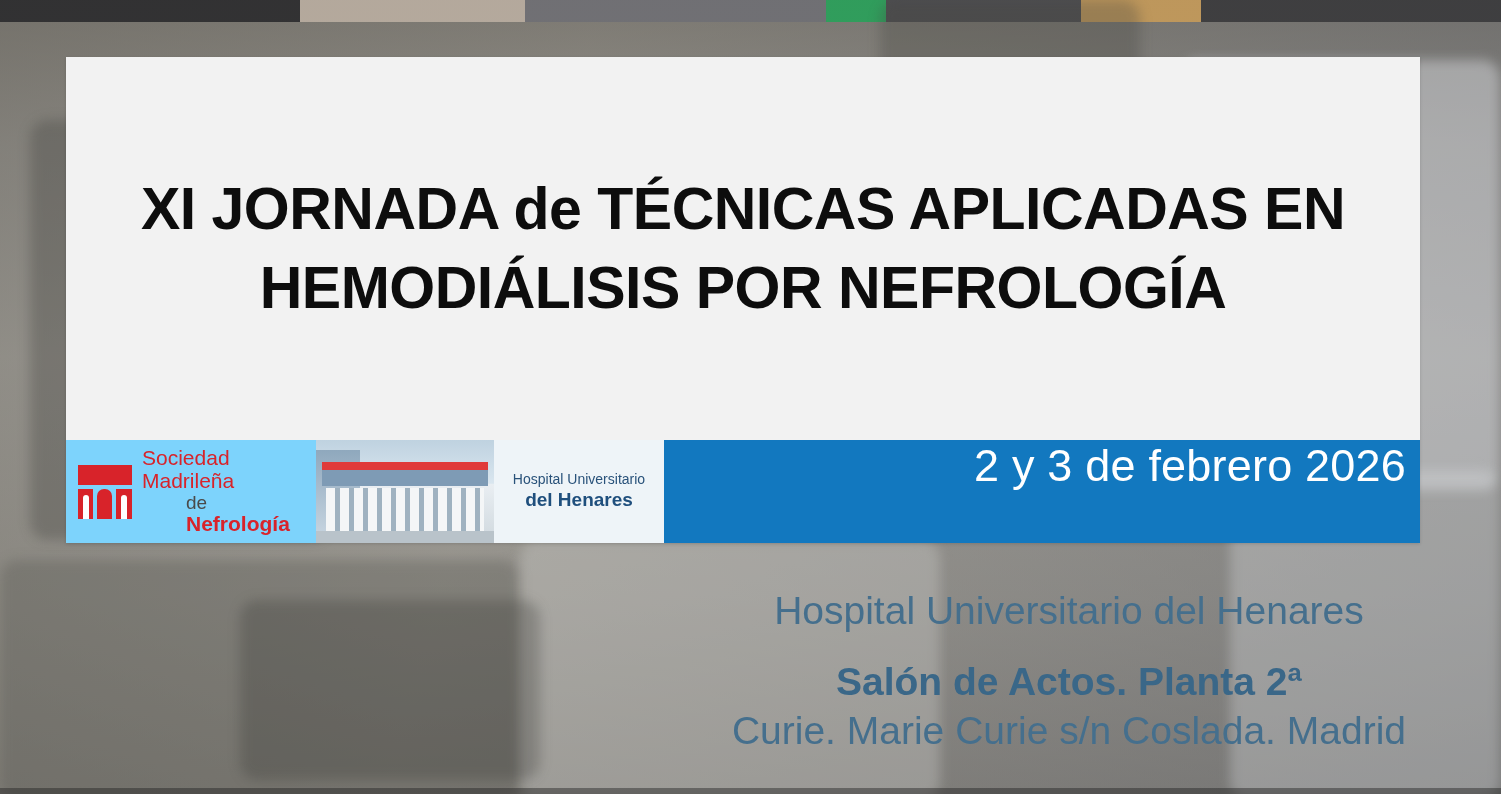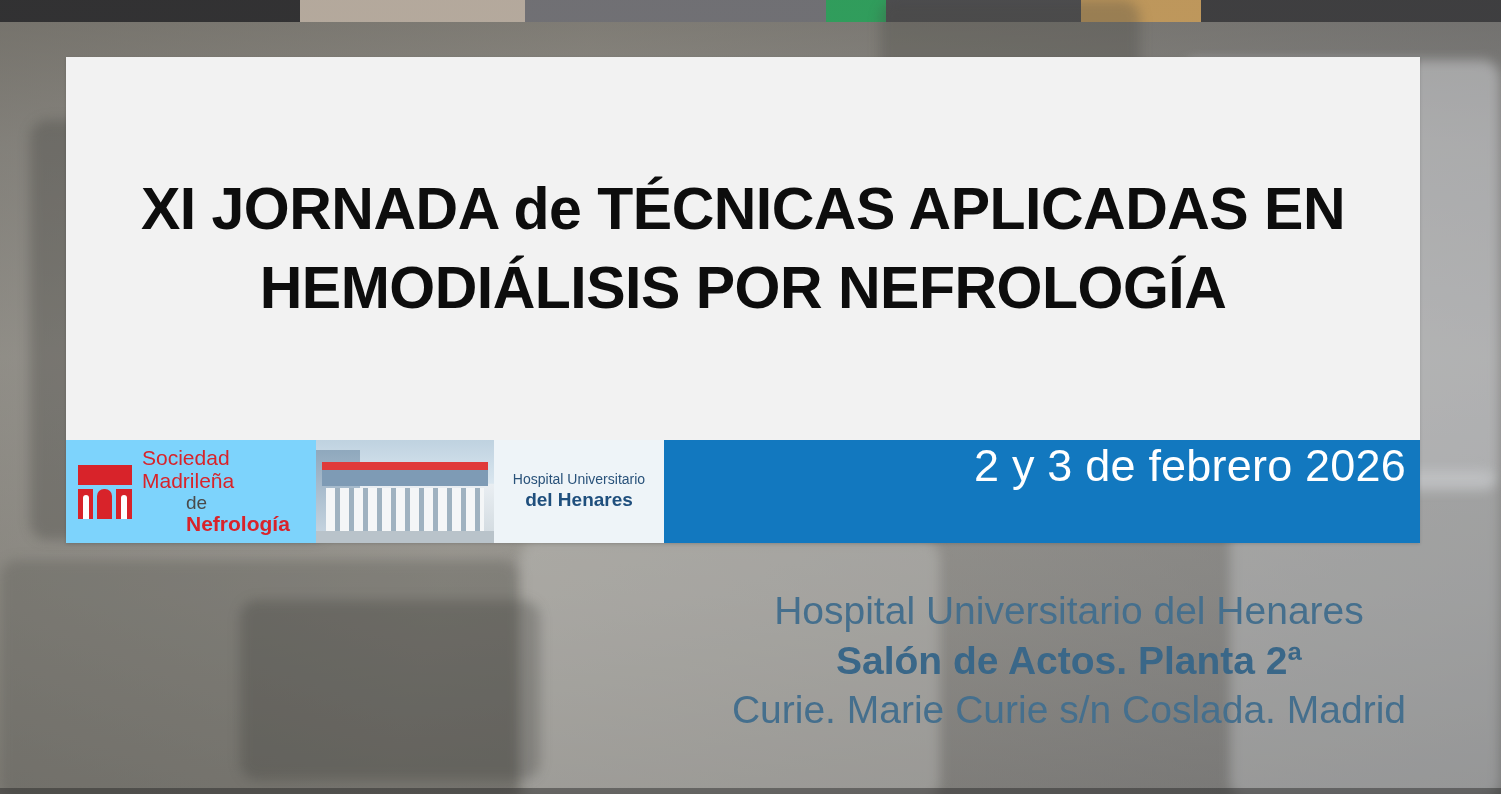--- a/index.html
+++ b/index.html
@@ -190,21 +190,21 @@
   
   .venue {
     position: absolute;
     right: 95px;
     top: 586px;
     text-align: center;
     color: #3d6a8a;
     line-height: 1.27;
   }
   .venue .v1 { font-size: 39px; font-weight: 400; color: #456f8d; }
-  .venue .v2 { font-size: 39px; font-weight: 700; color: #3a6788; }
+  .venue .v2 { font-size: 39px; font-weight: 700; color: #3a6788; margin-top: 21px; }
   .venue .v3 { font-size: 39px; font-weight: 400; color: #456f8d; }
 
   .bottom-edge {
     position: absolute;
     left: 0; right: 0; bottom: 0; height: 6px;
     background: rgba(35,35,35,0.45);
   }
 </style>
 </head>
 <body>

